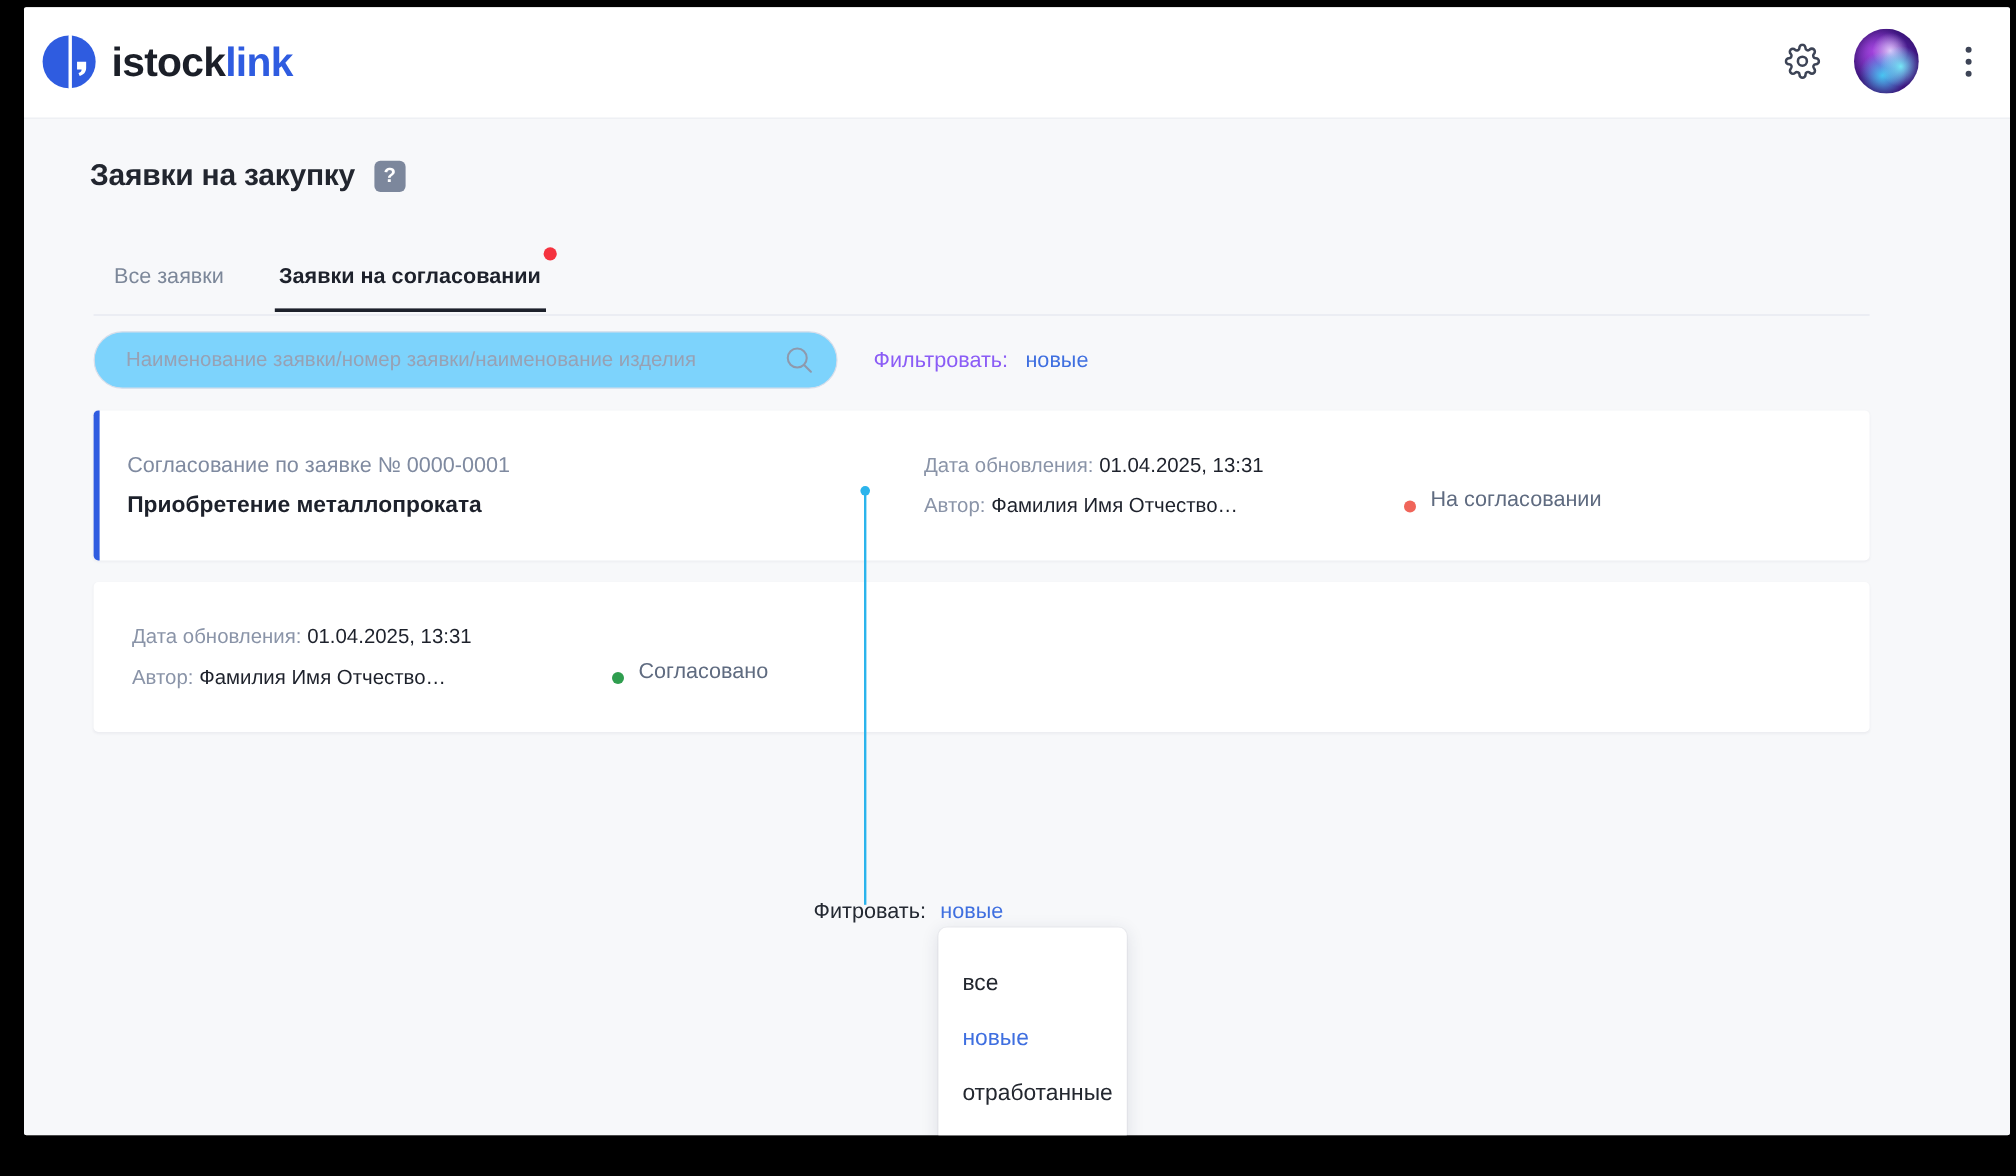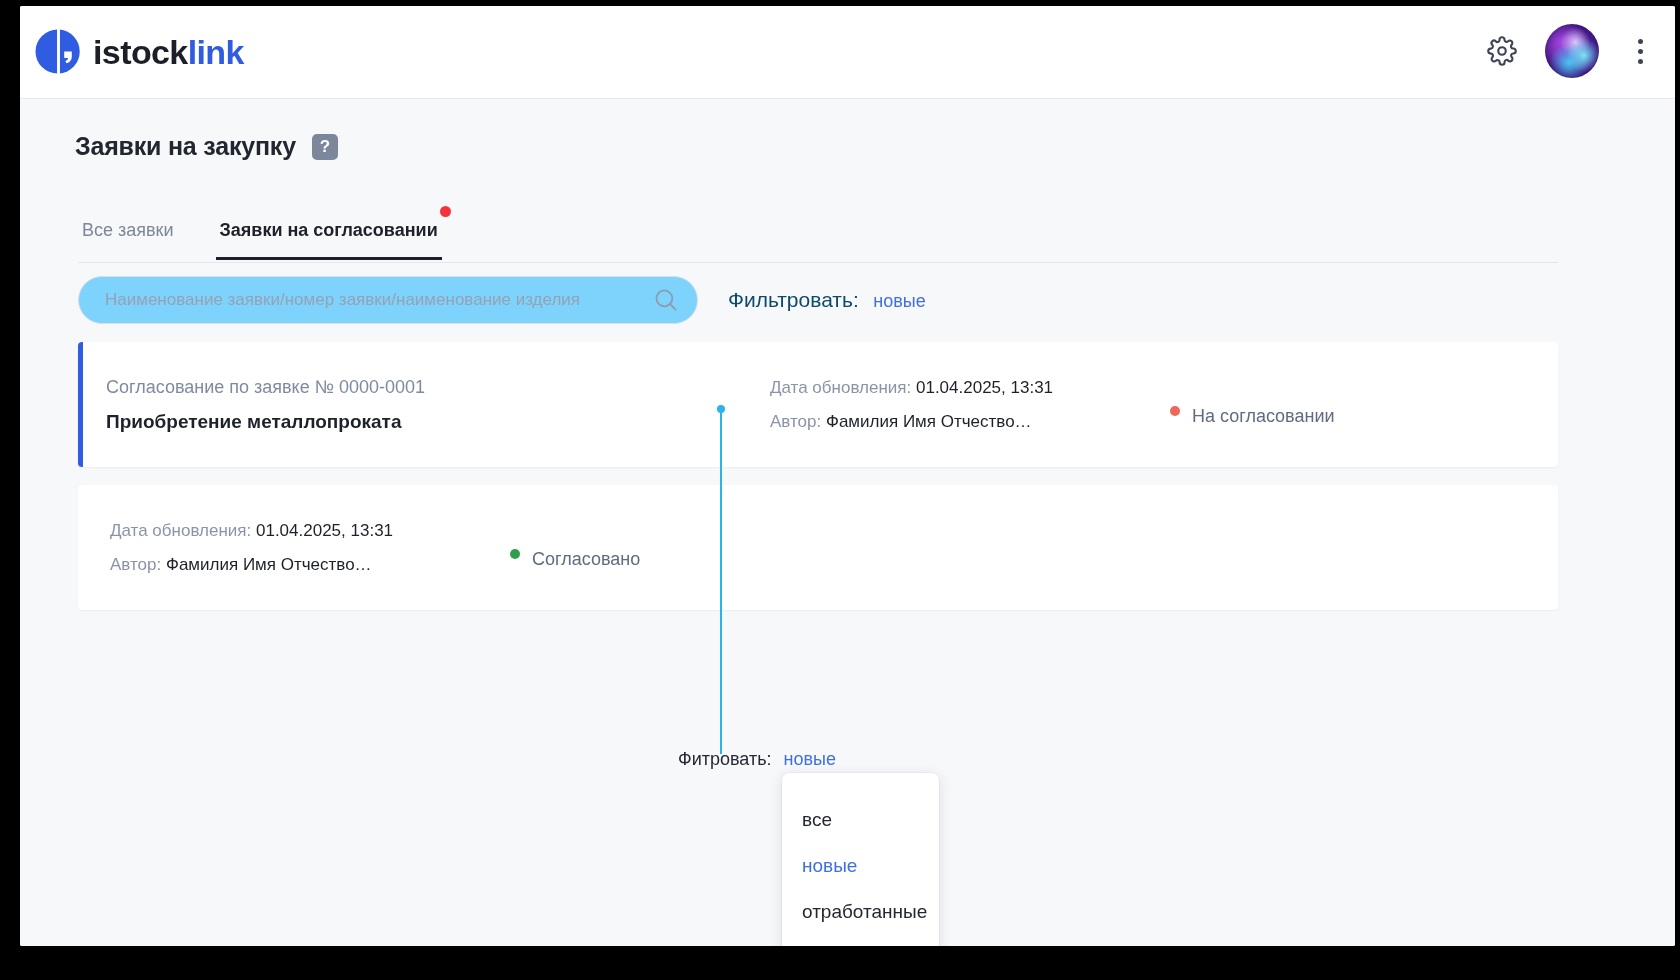--- a/index.html
+++ b/index.html
@@ -102,21 +102,21 @@
     width: 1480px; height: 48px;
     border-bottom: 1px solid #e3e6ee;
     display: flex; align-items: flex-start; gap: 38px;
   }
   .tab {
     position: relative;
     padding: 5px 4px 16px 4px;
     font-size: 18px;
     white-space: nowrap;
   }
-  .tab.inactive { color: #7c8799; font-weight: 400; }
+  .tab.inactive { color: #7c8799; font-weight: 400; margin-left: 13px; }
   .tab.active {
     color: #1d212b; font-weight: 700;
     border-bottom: 3px solid #1d212b;
   }
   .tab-dot {
     position: absolute; right: -9px; top: -9px;
     width: 11px; height: 11px; border-radius: 50%;
     background: #f5333f;
   }
 
@@ -134,21 +134,21 @@
   }
   .search-pill input {
     flex: 1; border: none; outline: none; background: transparent;
     font-family: "Liberation Sans", sans-serif;
     font-size: 17px; color: #2a2f3a;
   }
   .search-pill input::placeholder { color: #97a1b4; }
   .search-icon { width: 26px; height: 26px; display: block; flex: none; }
 
   .filter-label {
-    font-size: 21px; color: #0c4a6e; white-space: nowrap;
+    font-size: 18px; color: #8b5cf6; white-space: nowrap;
   }
   .filter-value {
     font-size: 18px; color: #3f6fe0; margin-left: 10px; cursor: pointer;
   }
 
   
   .cards { position: absolute; left: 58px; top: 243px; width: 1480px; }
   .card {
     position: relative;
     background: #ffffff;
@@ -170,21 +170,21 @@
   }
   .card-title {
     font-size: 19px; font-weight: 700; color: #1d212b;
   }
   .card-mid { width: 400px; margin-left: 32px; }
   .meta-line { font-size: 17px; margin-bottom: 14px; white-space: nowrap; }
   .meta-line:last-child { margin-bottom: 0; }
   .meta-key { color: #8a94a8; }
   .meta-val { color: #1d212b; }
   .card-status {
-    display: flex; align-items: flex-start; gap: 12px;
+    display: flex; align-items: flex-end; gap: 12px;
     font-size: 18px; color: #5f6b80; margin-top: 23px;
   }
   .status-dot { width: 10px; height: 10px; border-radius: 50%; flex: none; }
 
   
   .anno-line {
     position: absolute;
     left: 700px; top: 310px;
     width: 2px; height: 345px;
     background: #2bb4ec;

